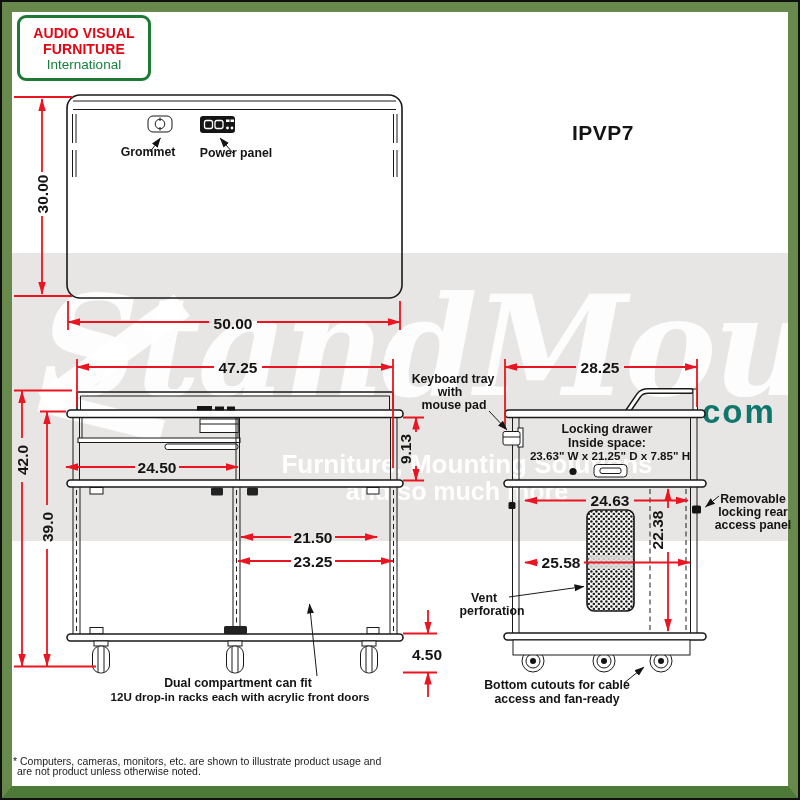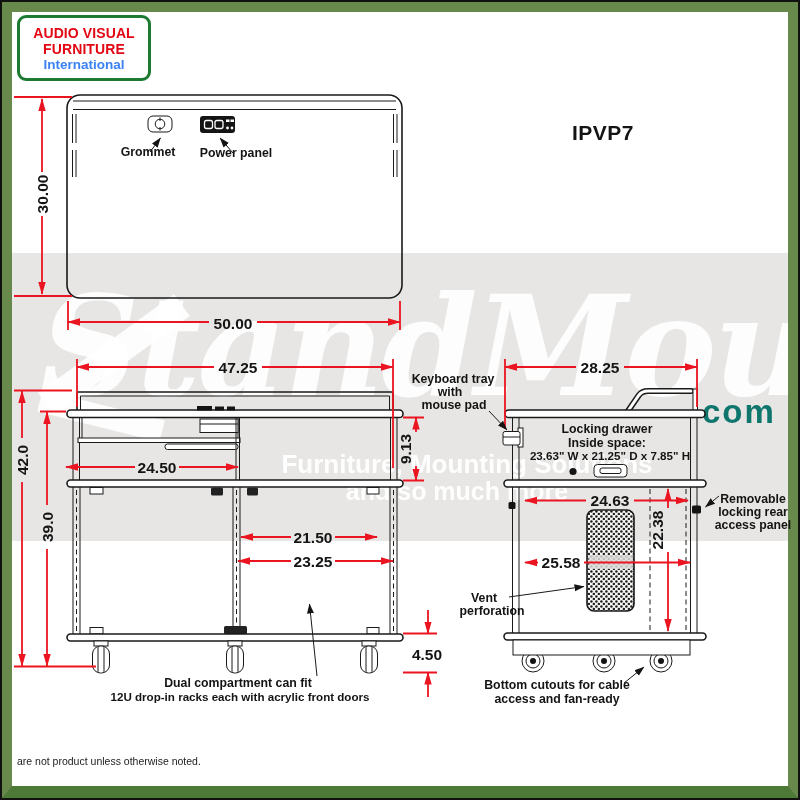--- a/index.html
+++ b/index.html
@@ -14,21 +14,21 @@
   .wm-tag1{position:absolute;left:155px;top:196px;width:600px;text-align:center;
            font-size:26px;font-weight:bold;color:rgba(255,255,255,0.95);}
   .wm-tag2{position:absolute;left:145px;top:224px;width:600px;text-align:center;
            font-size:25px;font-weight:bold;color:rgba(255,255,255,0.95);}
   .wm-shape{position:absolute;background:rgba(255,255,255,0.9);}
   .wm-s1{left:18px;top:88px;width:168px;height:27px;transform:rotate(-36deg);}
   .wm-s2{left:26px;top:152px;width:126px;height:22px;transform:rotate(14deg);}
   .logo{position:absolute;left:17px;top:15px;width:134px;box-sizing:border-box;background:#fff;
         border:3px solid #1d7a33;border-radius:9px;text-align:center;padding:7px 2px 5px 2px;}
   .logo .l1,.logo .l2{color:#e30613;font-weight:bold;font-size:14px;line-height:16px;letter-spacing:0.1px;text-align:center;}
-  .logo .l3{color:#3b82f6;font-weight:bold;font-size:13.5px;line-height:16px;}
+  .logo .l3{color:#15803d;font-weight:normal;font-size:13.5px;line-height:16px;}
   .model{position:absolute;left:572px;top:121px;font-size:21px;font-weight:600;color:#141414;letter-spacing:0.5px;}
   .draw{position:absolute;left:0;top:0;width:800px;height:800px;}
   .footnotes{position:absolute;left:13px;top:757px;font-size:10.5px;line-height:9.9px;color:#1c1c1c;}
   .footnotes .f3{padding-left:4px;}
   
   .k{stroke:#1a1a1a;stroke-width:1.6;fill:none;}
   .k1{stroke:#1a1a1a;stroke-width:1;fill:none;}
   .kf{stroke:#1a1a1a;stroke-width:1.6;fill:#fff;}
   .kf1{stroke:#1a1a1a;stroke-width:1;fill:#fff;}
   .dash{stroke-dasharray:5 3.5;}
@@ -249,14 +249,15 @@
 
 <div class="logo">
   <div class="l1">AUDIO VISUAL</div>
   <div class="l2">FURNITURE</div>
   <div class="l3">International</div>
 </div>
 
 <div class="model">IPVP7</div>
 
 <div class="footnotes">
+  <div class="f2">* Computers, cameras, monitors, etc. are shown to illustrate product usage and</div>
   <div class="f3">are not product unless otherwise noted.</div>
 </div>
 
 </body></html>

